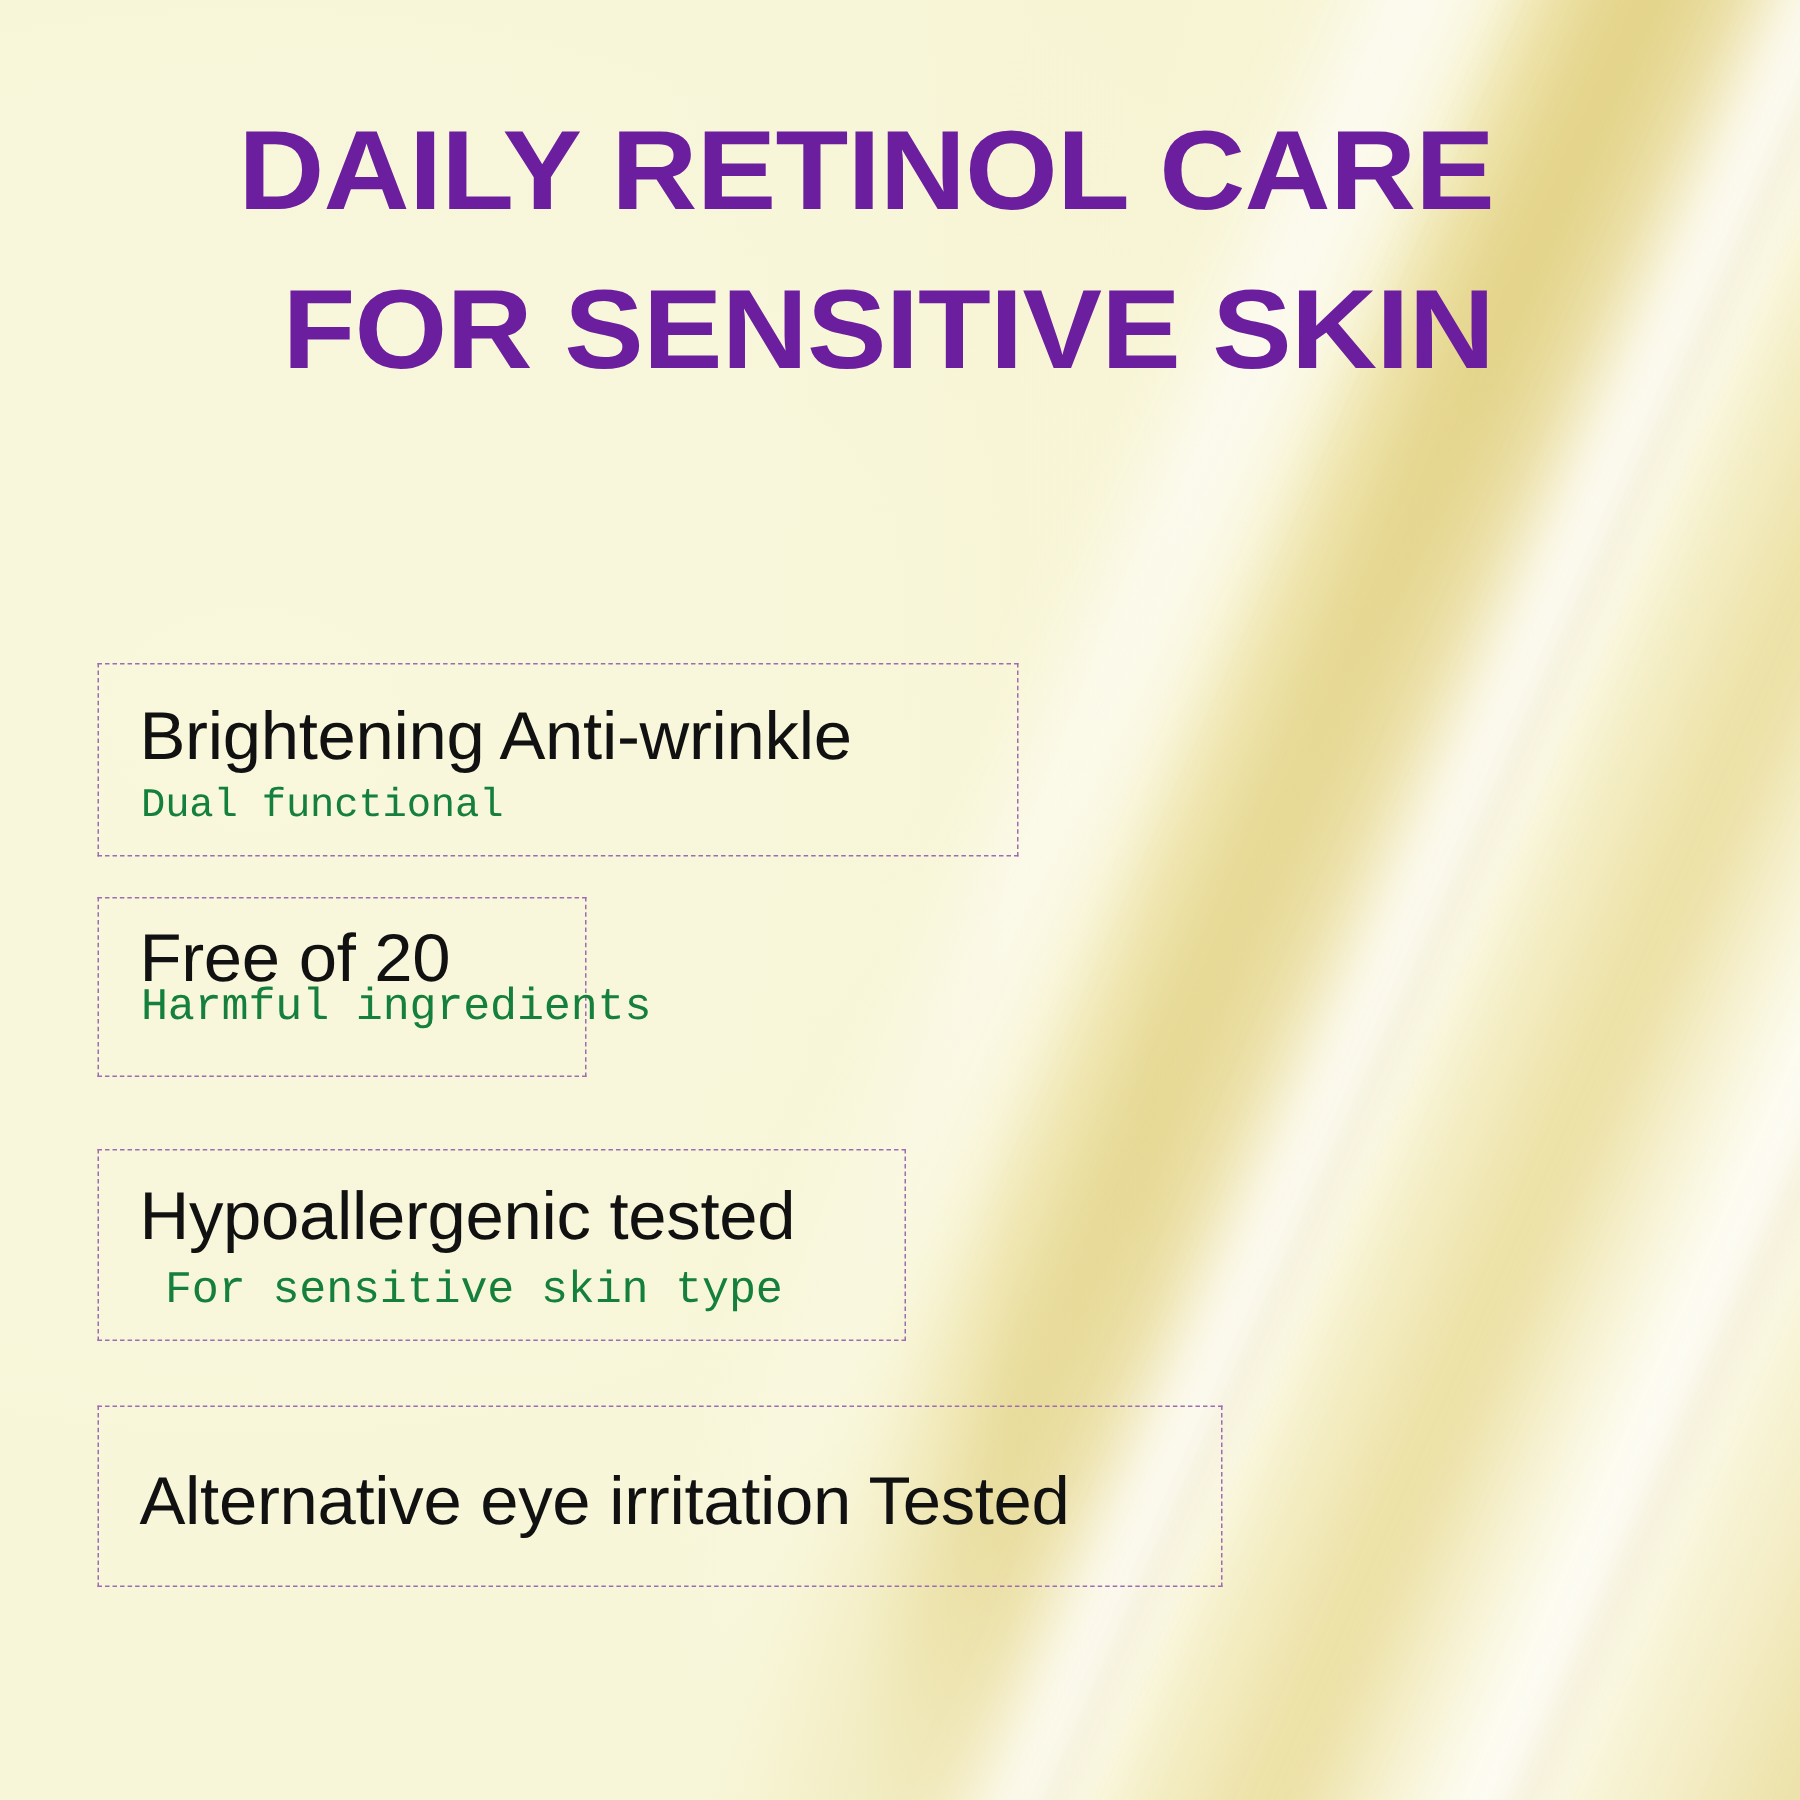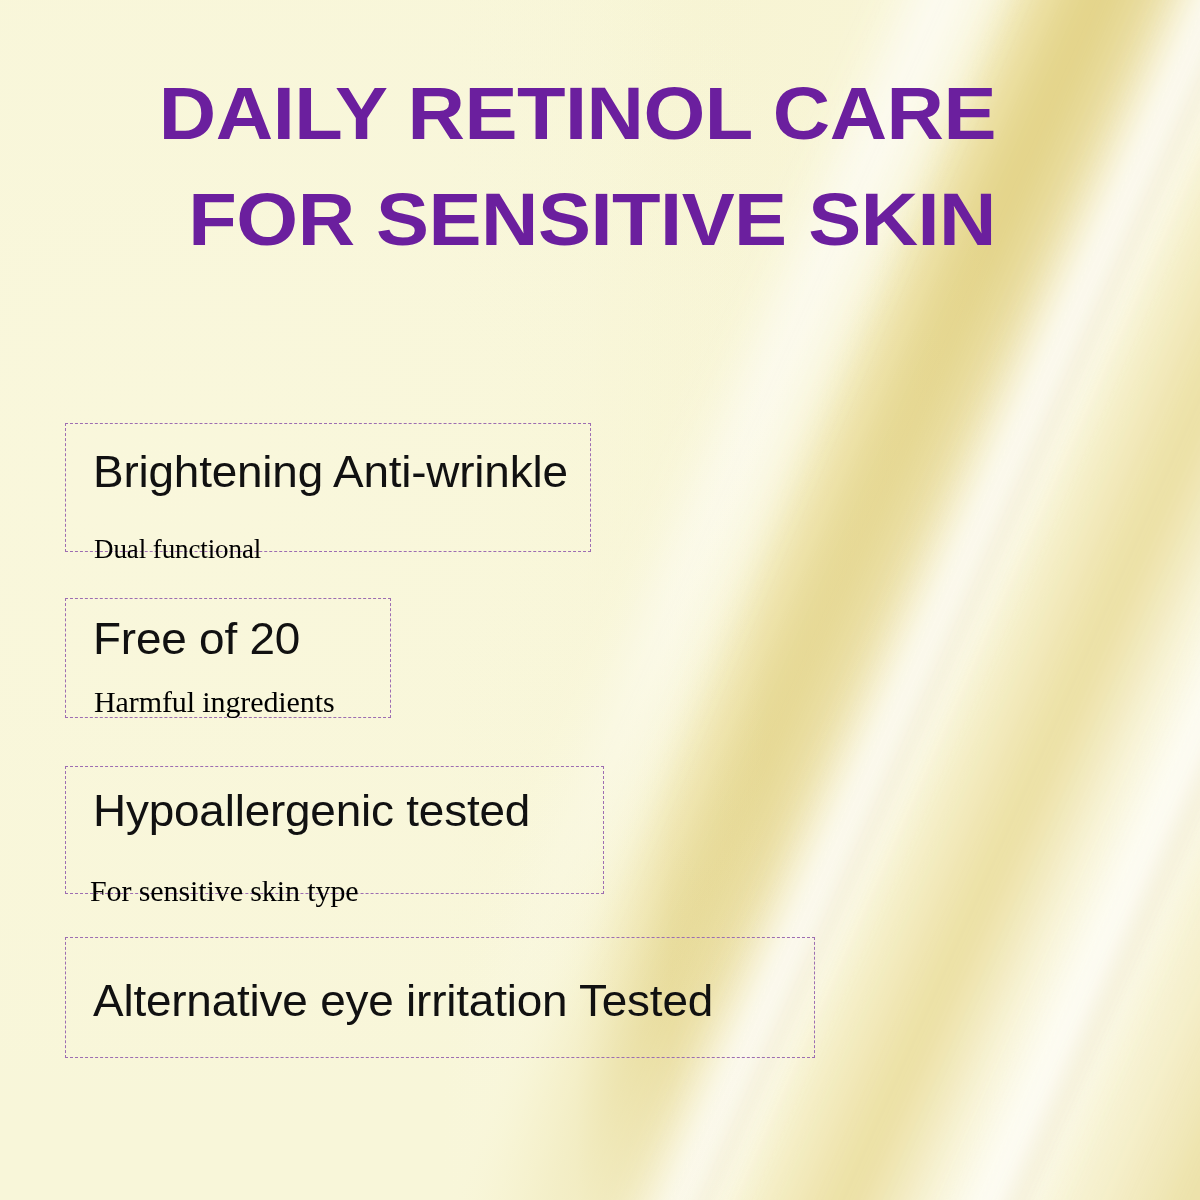--- a/index.html
+++ b/index.html
@@ -194,40 +194,39 @@
   .feature .f-title {
     position:absolute;
     color:#111111;
     font-family:"Liberation Sans Narrow","Liberation Sans", sans-serif;
     font-weight:400;
     white-space:nowrap;
     letter-spacing:-0.2px;
   }
   .feature .f-sub {
     position:absolute;
-    color:#000000;
-    font-family:Liberation Serif, serif;
+    color:#15803d;
+    font-family:Liberation Mono, monospace;
     font-weight:400;
     white-space:nowrap;
     letter-spacing:-0.1px;
-    margin-top:30px;
-  }
-
-  
-  #feature-1 { left:65px;  top:423px;  width:526px; height:129px;text-align:right; }
+  }
+
+  
+  #feature-1 { left:65px;  top:442px;  width:614px; height:129px;text-align:right; }
   #feature-1 .f-title { left:27px; top:22px;  font-size:45px; transform:scaleX(1.02); transform-origin:0 50%; }
   #feature-1 .f-sub   { left:28px; top:80px;  font-size:27px; }
 
   #feature-2 { left:65px;  top:598px;  width:326px; height:120px; }
   #feature-2 .f-title { left:27px; top:14px;  font-size:45px; transform:scaleX(1.02); transform-origin:0 50%; }
   #feature-2 .f-sub   { left:28px; top:56px;  font-size:30px; }
 
   #feature-3 { left:65px;  top:766px;  width:539px; height:128px; }
   #feature-3 .f-title { left:27px; top:18px;  font-size:45px; transform:scaleX(1.02); transform-origin:0 50%; }
-  #feature-3 .f-sub   { left:24px; top:77px;  font-size:30px; }
+  #feature-3 .f-sub   { left:44px; top:77px;  font-size:30px; }
 
   #feature-4 { left:65px;  top:937px;  width:750px; height:121px; }
   #feature-4 .f-title { left:27px; top:37px;  font-size:45px; transform:scaleX(1.02); transform-origin:0 50%; }
 </style>
 </head>
 <body>
 
 <div id="canvas">
 
   <div class="bg-photo">

